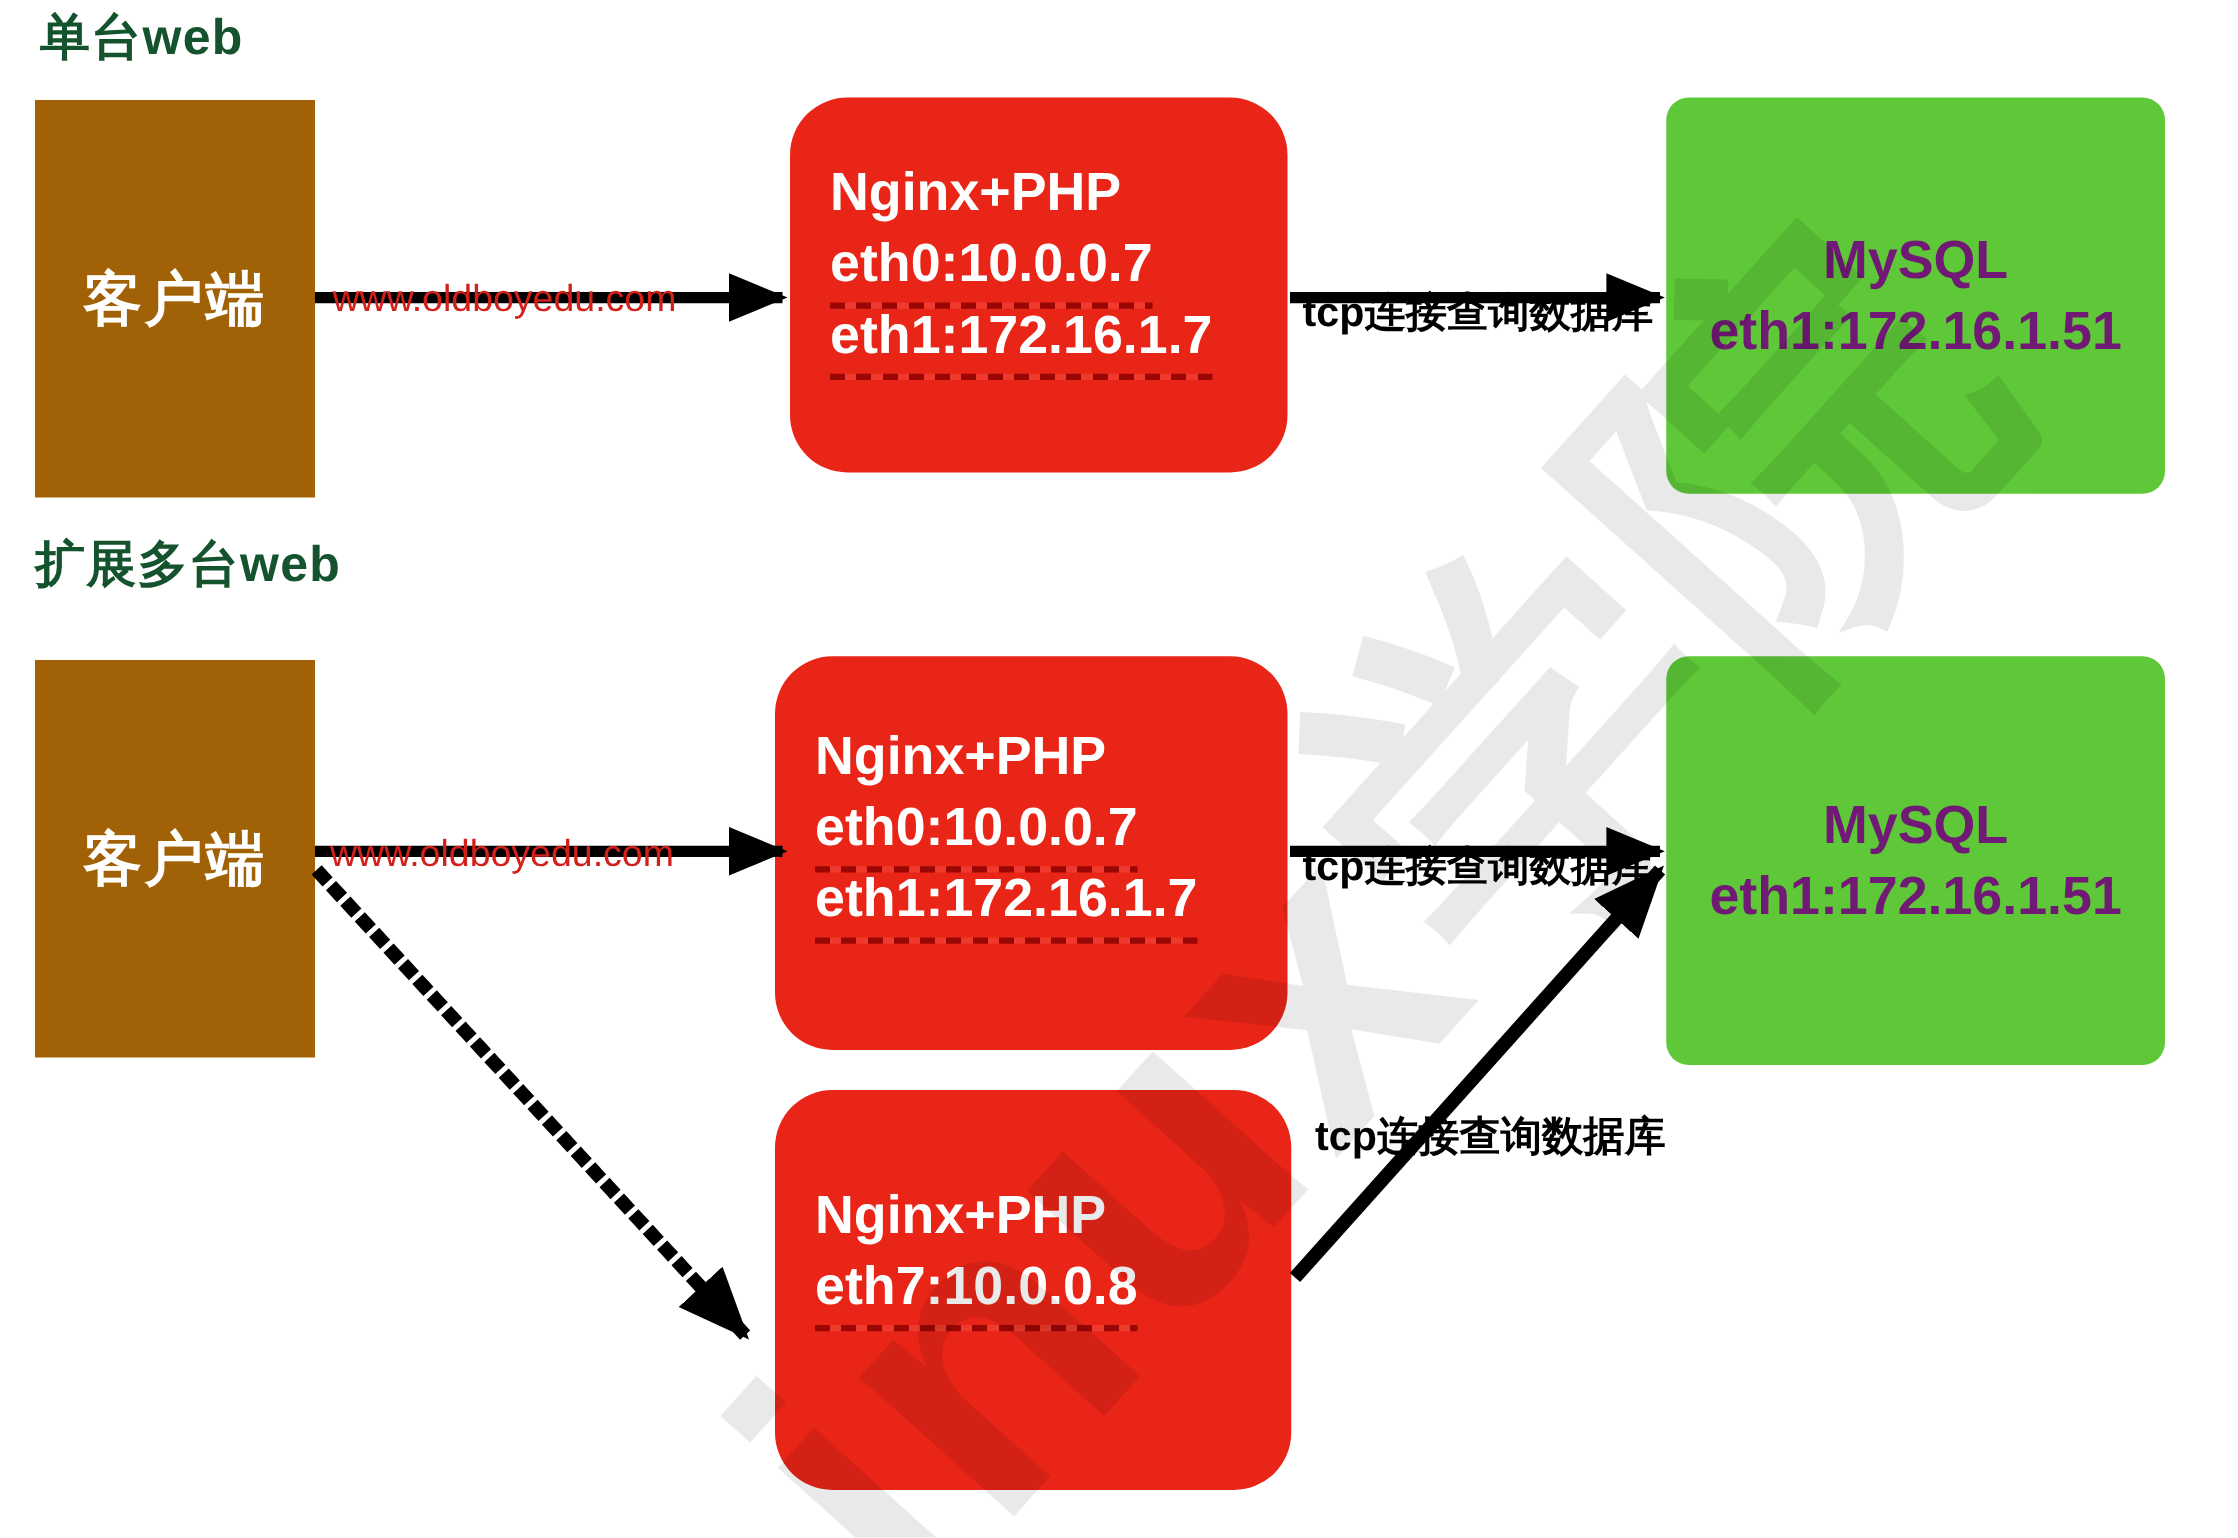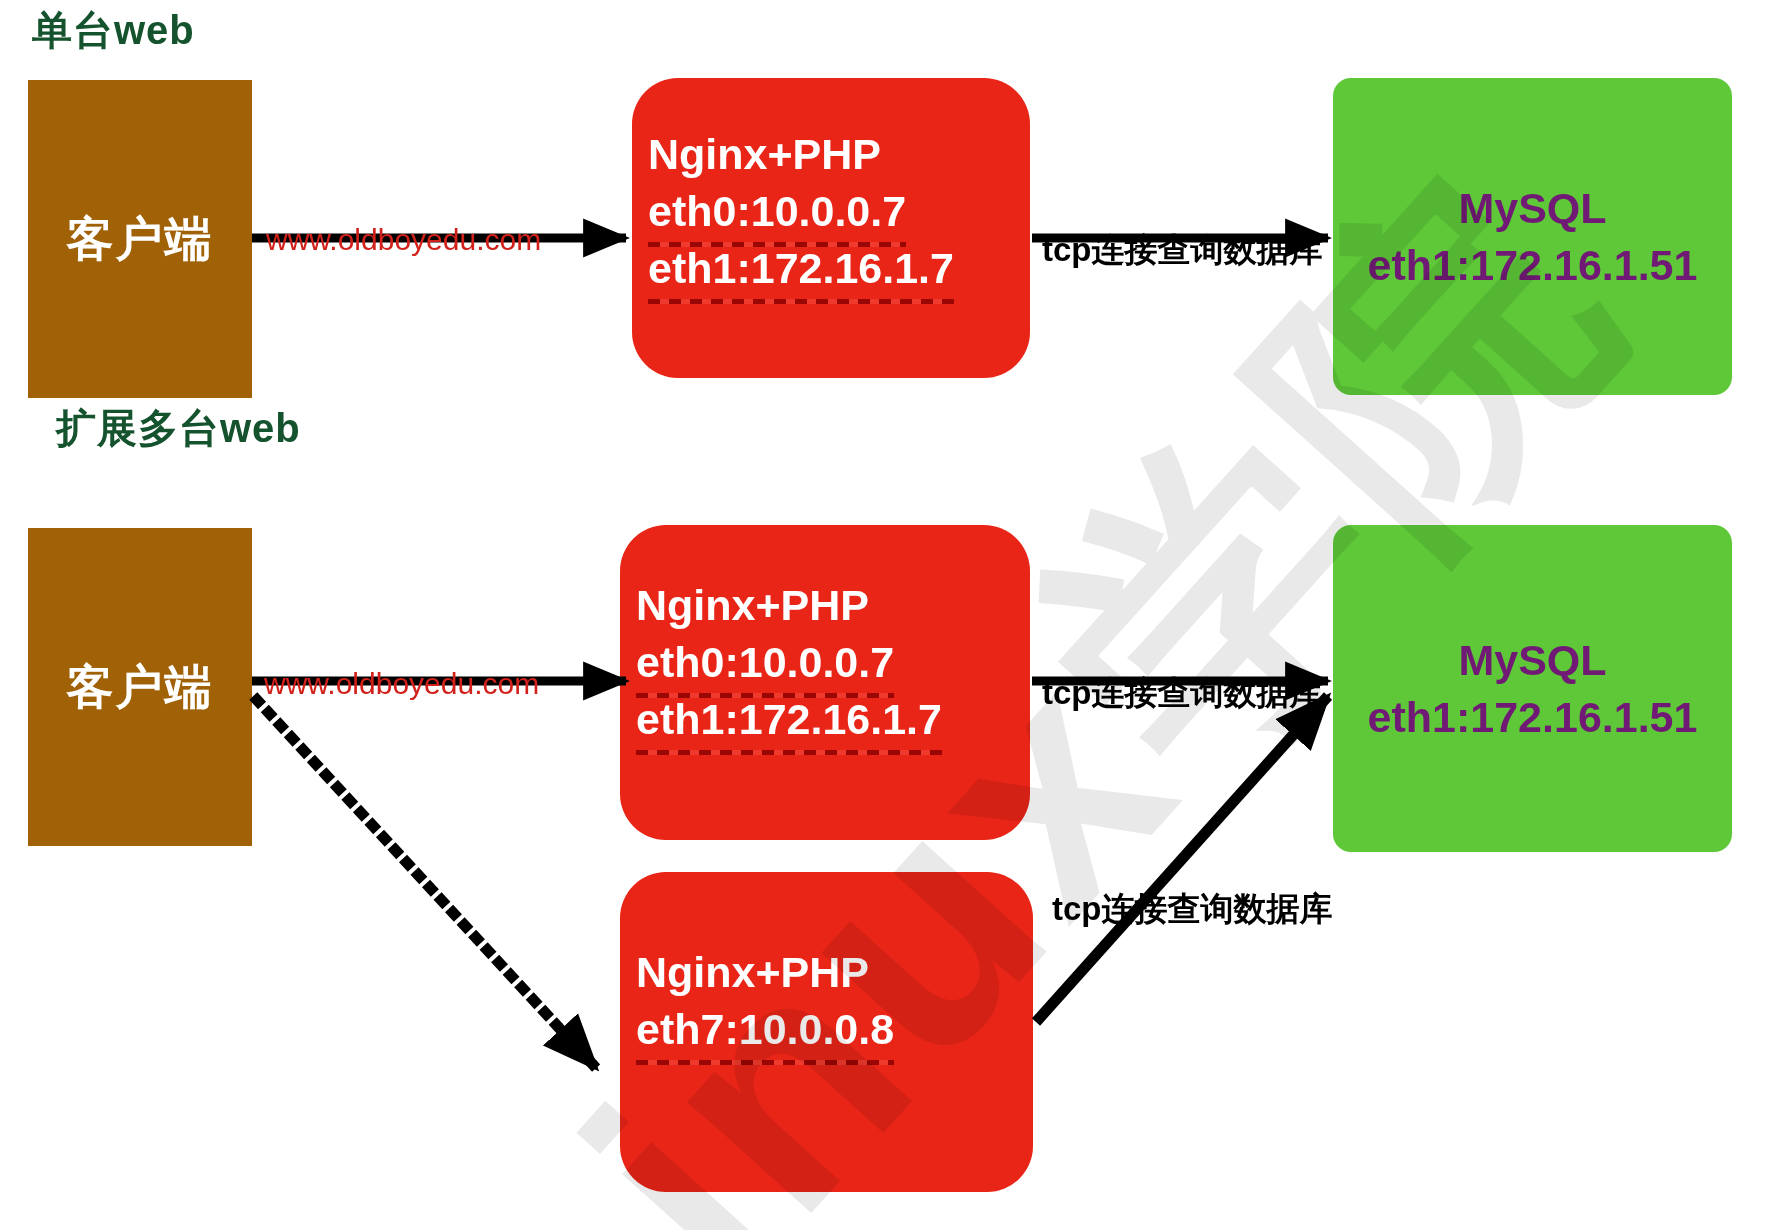--- a/index.html
+++ b/index.html
@@ -18,21 +18,21 @@
     position:absolute;width:224px;height:318px;background:#a16207;
     display:flex;align-items:center;justify-content:center;
   }
   .client-box .client-label{
     color:#ffffff;font-size:47px;font-weight:bold;letter-spacing:2px;
   }
   
   .web-box{
     position:absolute;background:#e92517;border-radius:46px;
     color:#ffffff;font-weight:bold;font-size:43px;line-height:57px;
-    padding-left:16px;box-sizing:border-box;
+    padding-left:32px;box-sizing:border-box;
   }
   .web-box .srv-line{width:max-content;}
   .web-box .srv-line.spell{
     background:repeating-linear-gradient(90deg, rgba(140,0,0,0.85) 0 12px, rgba(255,120,110,0.25) 12px 21px);
     background-size:100% 5px;background-position:0 100%;background-repeat:no-repeat;
     padding-bottom:7px;margin-bottom:-7px;
   }
   
   .db-box{
     position:absolute;background:#5ec838;border-radius:18px;
@@ -75,21 +75,21 @@
   <div class="srv-line spell">eth1:172.16.1.7</div>
 </div>
 
 <div class="tcp-label label-layer-item" style="left:1042px;top:194px;">tcp连接查询数据库</div>
 
 <div class="db-box node" style="left:1333px;top:78px;width:399px;height:317px;">
   <div>MySQL</div>
   <div>eth1:172.16.1.51</div>
 </div>
 
-<div class="sec-title" style="left:28px;top:408px;margin-left:28px;">扩展多台web</div>
+<div class="sec-title" style="left:28px;top:432px;">扩展多台web</div>
 
 <div class="client-box node" style="left:28px;top:528px;">
   <span class="client-label">客户端</span>
 </div>
 
 <div class="url-label label-layer-item" style="left:264px;top:632px;">www.oldboyedu.com</div>
 
 <div class="web-box node" style="left:620px;top:525px;width:410px;height:315px;padding-top:52px;">
   <div class="srv-line">Nginx+PHP</div>
   <div class="srv-line spell">eth0:10.0.0.7</div>

